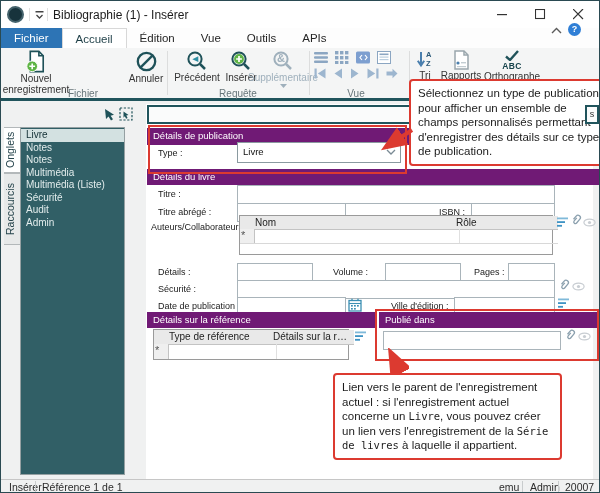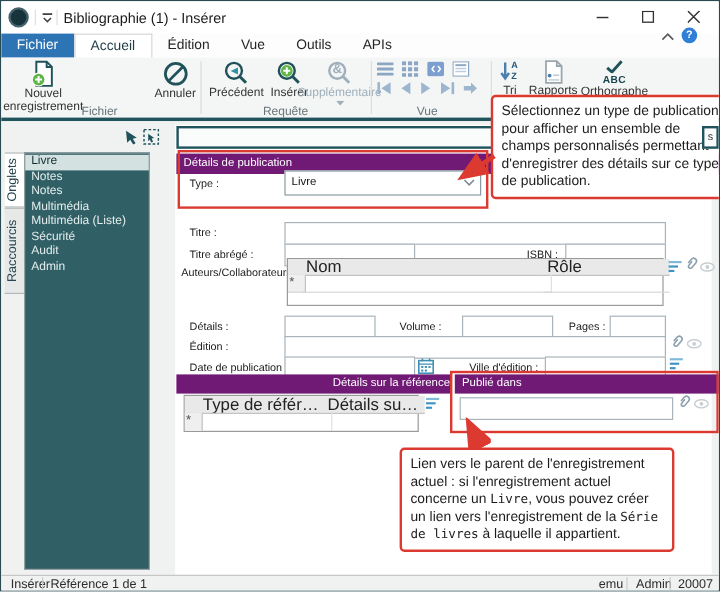--- a/index.html
+++ b/index.html
@@ -17,21 +17,21 @@
   .rbtn .lab{font-size:10px;line-height:10.5px;color:#333;text-align:center;margin-top:1px;}
   .rbtn.dis .lab{color:#9fb0bc;}
   .grplab{position:absolute;font-size:10px;color:#67757a;text-align:center;}
   .vsep{position:absolute;top:3px;width:1px;height:44px;background:#dcdddd;}
   .lbl{position:absolute;font-size:9px;color:#1a1a1a;white-space:nowrap;}
   .inp{position:absolute;height:17px;background:#fff;border:1px solid #a9b4ba;}
   .hdr{position:absolute;height:16px;background:#701a75;color:#fff;font-size:9.5px;line-height:16px;padding-left:6px;white-space:nowrap;overflow:hidden;}
   .redrect{position:absolute;border:2px solid #dc3a30;z-index:5;pointer-events:none;}
   .callout{position:absolute;background:#fff;border:2px solid #dc3a30;border-radius:4px;padding:5px 7px;font-size:11.5px;line-height:1.27;color:#1c1c1c;z-index:10;}
   .mono{font-family:"DejaVu Sans Mono",monospace;font-size:10.5px;}
-  .gcell{position:absolute;font-size:14px;color:#222;padding:0 3px;white-space:nowrap;overflow:hidden;text-overflow:ellipsis;}
+  .gcell{position:absolute;font-size:10px;color:#222;padding:0 3px;white-space:nowrap;overflow:hidden;text-overflow:ellipsis;}
   .ghead{background:#e9e9e9;border-right:1px solid #c3c3c3;border-bottom:1px solid #c3c3c3;line-height:13px;}
   .sideitem{height:12.5px;line-height:12.5px;font-size:10px;color:#e2ecec;padding-left:5px;white-space:nowrap;overflow:hidden;}
   .sideitem.sel{background:#d3e1e1;color:#122f35;}
   .vtab{position:absolute;writing-mode:vertical-rl;transform:rotate(180deg);font-size:10.5px;color:#27454d;text-align:center;border:1px solid #b3b8ba;}
   .statusbar{left:0;top:478px;width:598px;height:14px;background:#f0f1f1;border-top:1px solid #c6c6c6;}
   .st{position:absolute;font-size:10.5px;color:#2c2c2c;top:1px;}
   .stsep{position:absolute;top:1px;width:1px;height:11px;background:#c9cccd;}
   svg{display:block;}
 </style>
 </head>
@@ -288,20 +288,21 @@
   <div class="lbl" style="left:157px;top:147px;">Type :</div>
   <div class="inp" style="left:236px;top:141px;width:162px;height:19px;border-color:#8a9aa0;">
     <span style="position:absolute;left:5px;top:3px;font-size:9.5px;color:#111;">Livre</span>
     <span style="position:absolute;right:4px;top:6px;">
         <svg width="10" height="6">
           <path d="M1 1l4 4 4-4" fill="none" stroke="#7a8a94" stroke-width="1.3"></path>
         </svg>
       </span>
   </div>
 
+  <div class="hdr" style="left:146px;top:168px;width:446px;height:16px;">Détails du livre</div>
 
   <div class="lbl" style="left:157px;top:188px;">Titre :</div>
   <div class="inp" style="left:236px;top:184px;width:316px;"></div>
 
   <div class="lbl" style="left:157px;top:206px;">Titre abrégé :</div>
   <div class="inp" style="left:236px;top:202px;width:107px;"></div>
   <div class="lbl" style="left:438px;top:206px;">ISBN :</div>
   <div class="inp" style="left:470px;top:202px;width:82px;"></div>
 
   <div class="lbl" style="left:150px;top:221px;">Auteurs/Collaborateurs</div>
@@ -334,21 +335,21 @@
       </svg>
     </div>
 
   <div class="lbl" style="left:157px;top:266px;">Détails :</div>
   <div class="inp" style="left:236px;top:262px;width:74px;"></div>
   <div class="lbl" style="left:332px;top:266px;">Volume :</div>
   <div class="inp" style="left:384px;top:262px;width:74px;"></div>
   <div class="lbl" style="left:473px;top:266px;text-align:right;">Pages :</div>
   <div class="inp" style="left:507px;top:262px;width:45px;"></div>
 
-  <div class="lbl" style="left:157px;top:283px;">Édition :</div>
+  <div class="lbl" style="left:157px;top:283px;">Sécurité :</div>
   <div class="inp" style="left:236px;top:279px;width:316px;"></div>
   <div class="abs" style="left:556px;top:277px;">
       <svg width="14" height="14" viewBox="0 0 14 14">
         <g transform="rotate(40 7 7)">
           <path d="M4.6 8V3.9a2.4 2.4 0 0 1 4.8 0v5a1.6 1.6 0 0 1-3.2 0V4.8" fill="none" stroke="#8ba0ae" stroke-width="1.3"></path>
         </g>
       </svg>
     </div>
   <div class="abs" style="left:571px;top:281px;">
       <svg width="13" height="9">
@@ -378,21 +379,21 @@
   <div class="inp" style="left:453px;top:296px;width:99px;"></div>
   <div class="abs" style="left:557px;top:297px;">
       <svg width="12" height="11">
         <rect x="0" y="0.5" width="11" height="1.8" fill="#7fb9d9"></rect>
         <rect x="0" y="4.2" width="8" height="1.8" fill="#3f93c4"></rect>
         <rect x="0" y="7.9" width="5" height="1.8" fill="#3f93c4"></rect>
       </svg>
     </div>
 
   <div class="redrect" style="left:374px;top:308px;width:220px;height:48px;"></div>
-  <div class="hdr" style="left:146px;top:311px;width:222px;height:16px;text-align:right;">Détails sur la référence</div>
+  <div class="hdr" style="left:146px;top:311px;width:222px;height:16px;">Détails sur la référence</div>
   <div class="hdr" style="left:378px;top:311px;width:214px;height:16px;">Publié dans</div>
 
   <div class="abs" style="left:152px;top:328px;width:196px;height:31px;background:#fff;border:1px solid #9a9a9a;">
     <div class="gcell ghead" style="left:0;top:0;width:12px;height:14px;"></div>
     <div class="gcell ghead" style="left:12px;top:0;width:104px;height:14px;line-height:14px;">Type de référence</div>
     <div class="gcell ghead" style="left:116px;top:0;width:78px;height:14px;line-height:14px;border-right:none;">Détails sur la référe...</div>
     <div class="gcell" style="left:0;top:14px;width:12px;height:15px;background:#efefef;border-right:1px solid #c3c3c3;font-size:11px;line-height:13px;color:#555;padding:0 1px;">*</div>
     <div class="gcell" style="left:12px;top:14px;width:104px;height:15px;border-right:1px solid #e0e0e0;"></div>
     <div class="gcell" style="left:116px;top:14px;width:78px;height:15px;"></div>
   </div>

